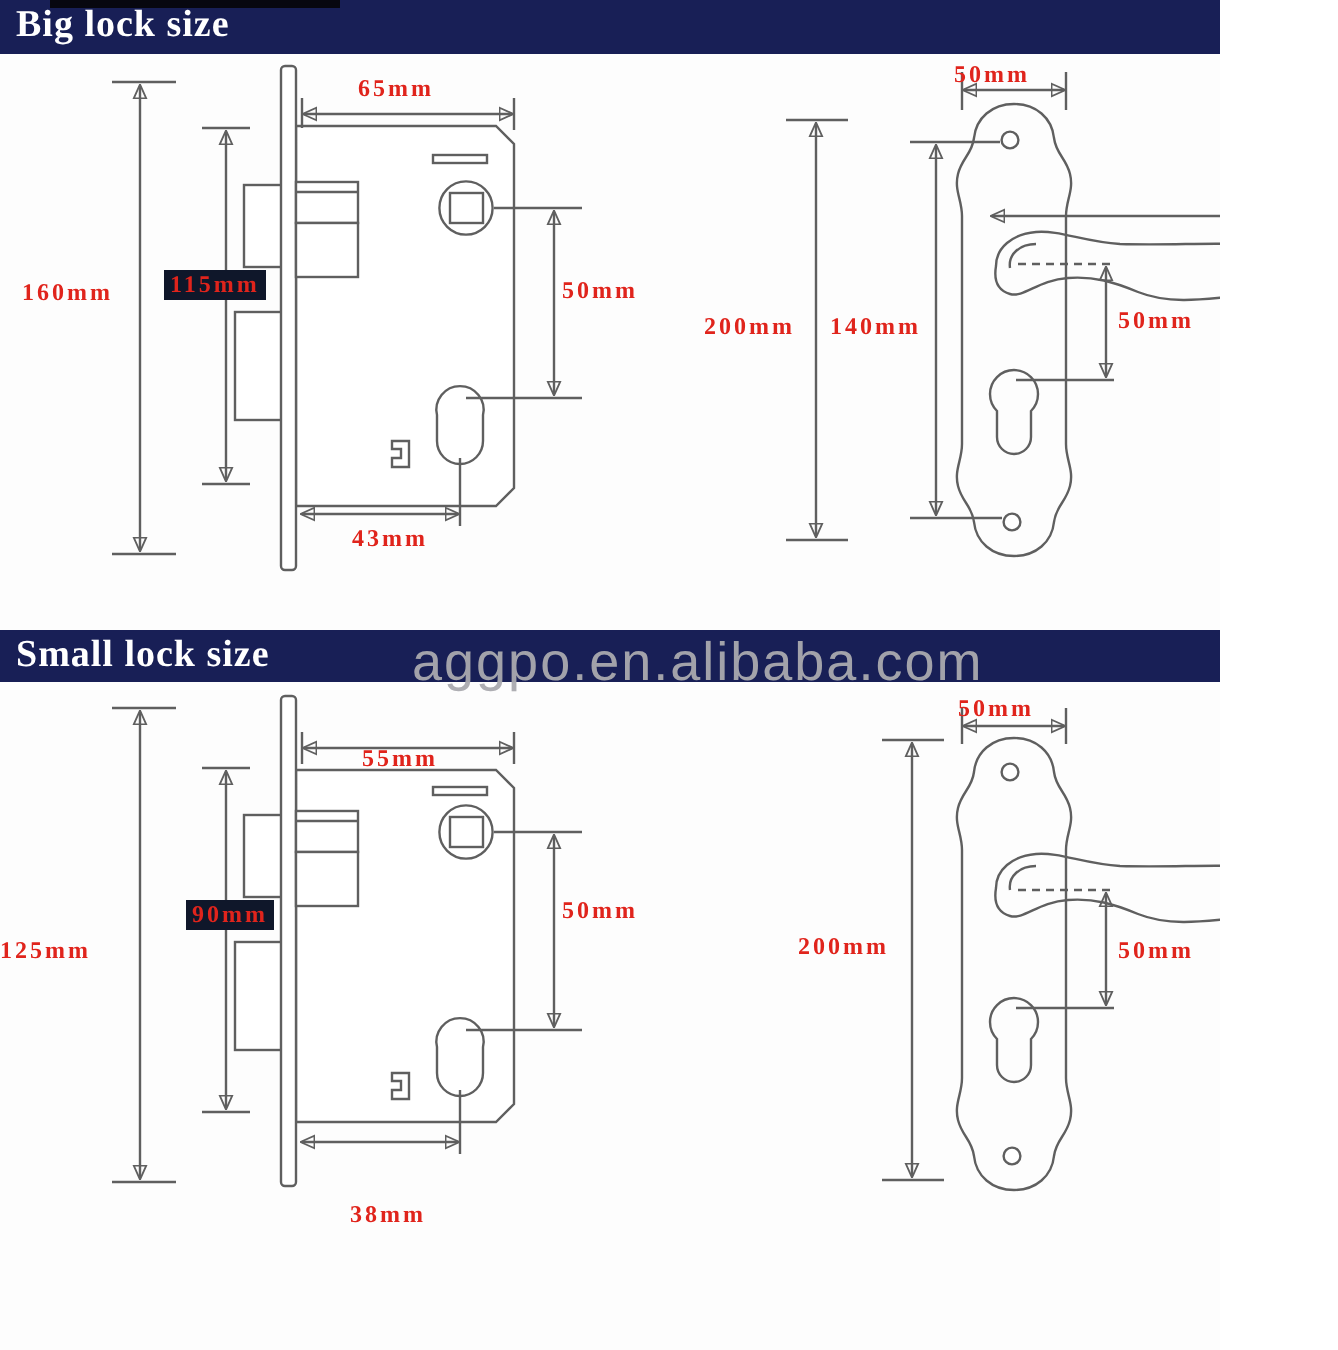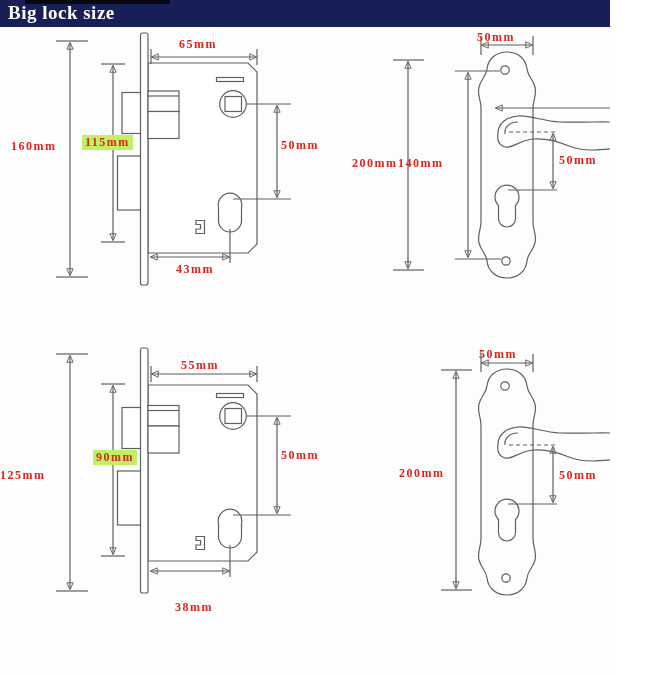--- a/index.html
+++ b/index.html
@@ -13,34 +13,38 @@
              font-size:19px;line-height:26px;letter-spacing:0.5px;}
   .watermark{position:absolute;left:206px;top:316px;z-index:4;
              font-family:"Liberation Sans", sans-serif;font-size:27px;
              color:rgba(170,170,175,0.95);letter-spacing:1px;}
   svg.draw{position:absolute;left:0;top:0;z-index:1;}
   svg.draw path, svg.draw rect, svg.draw circle, svg.draw line, svg.draw use{
       stroke:#5f5f5f;stroke-width:1.2;fill:none;}
   svg.draw .f{fill:#ffffff;}
   .dim{position:absolute;z-index:5;color:#e0241c;font-weight:bold;font-size:12px;
        letter-spacing:1.5px;white-space:nowrap;line-height:15px;}
-  .dim.onln{background:#bef264;padding:0 3px;text-align:center;}
+  .dim.onln{background:#0f172a;padding:0 3px;text-align:center;}
 </style>
 </head>
 <body>
 
 <div class="canvas">
 
   <div class="topstrip"></div>
 
   <div class="bar bar1">
     <span class="bar-title">Big lock size</span>
   </div>
 
-
+  <div class="bar bar2">
+    <span class="bar-title">Small lock size</span>
+  </div>
+
+  <div class="watermark">aggpo.en.alibaba.com</div>
 
   <svg class="draw" width="669" height="675" viewBox="0 0 669 675">
     <defs>
       <marker id="ah" viewBox="0 0 10 10" refX="8.5" refY="5" markerWidth="6.5" markerHeight="6.5" orient="auto-start-reverse">
         <path d="M0.5,1 L9.5,5 L0.5,9 Z" fill="#5f5f5f" stroke="none"></path>
       </marker>
       <path id="plate-o" d="M507,52 C496,52 488,59 487,69 C486,77 481,79 479,87 C477,95 481,100 481,108
         L481,222 C481,230 477,235 479,243 C481,251 486,253 487,261 C488,271 496,278 507,278
         C518,278 526,271 527,261 C528,253 533,251 535,243 C537,235 533,230 533,222
         L533,108 C533,100 537,95 535,87 C533,79 528,77 527,69 C526,59 518,52 507,52 Z"></path>
@@ -197,26 +201,26 @@
   </svg>
 
   <div class="dim" style="left:11px;top:139px">160mm</div>
   <div class="dim onln" style="left:82px;top:135px">115mm</div>
   <div class="dim" style="left:179px;top:37px">65mm</div>
   <div class="dim" style="left:281px;top:138px">50mm</div>
   <div class="dim" style="left:176px;top:262px">43mm</div>
 
   <div class="dim" style="left:477px;top:30px">50mm</div>
   <div class="dim" style="left:352px;top:156px">200mm</div>
-  <div class="dim" style="left:398px;top:156px">140mm</div>
+  <div class="dim" style="left:415px;top:156px">140mm</div>
   <div class="dim" style="left:559px;top:153px">50mm</div>
 
   <div class="dim" style="left:0;top:468px">125mm</div>
   <div class="dim onln" style="left:93px;top:450px">90mm</div>
-  <div class="dim" style="left:181px;top:358px">55mm</div>
+  <div class="dim" style="left:181px;top:372px">55mm</div>
   <div class="dim" style="left:281px;top:448px">50mm</div>
   <div class="dim" style="left:175px;top:600px">38mm</div>
 
   <div class="dim" style="left:479px;top:347px">50mm</div>
   <div class="dim" style="left:399px;top:466px">200mm</div>
   <div class="dim" style="left:559px;top:468px">50mm</div>
 
 </div>
 
 </body></html>

